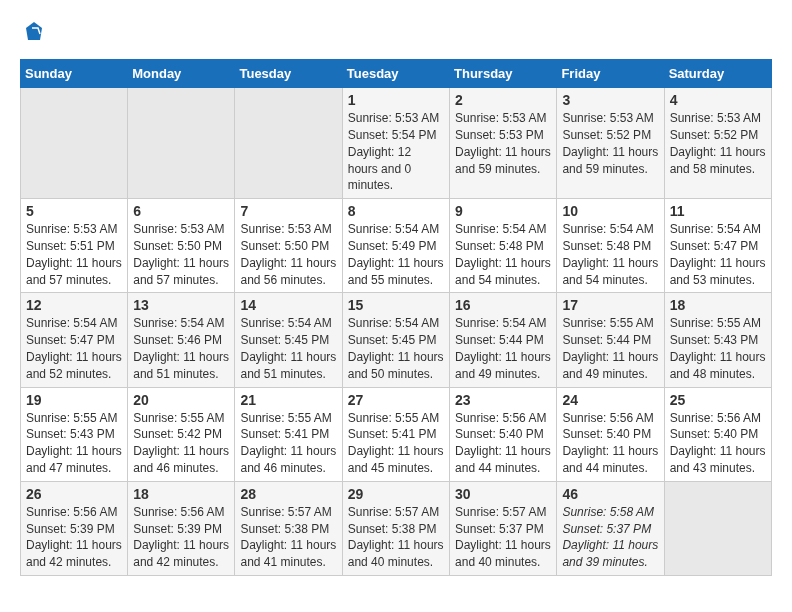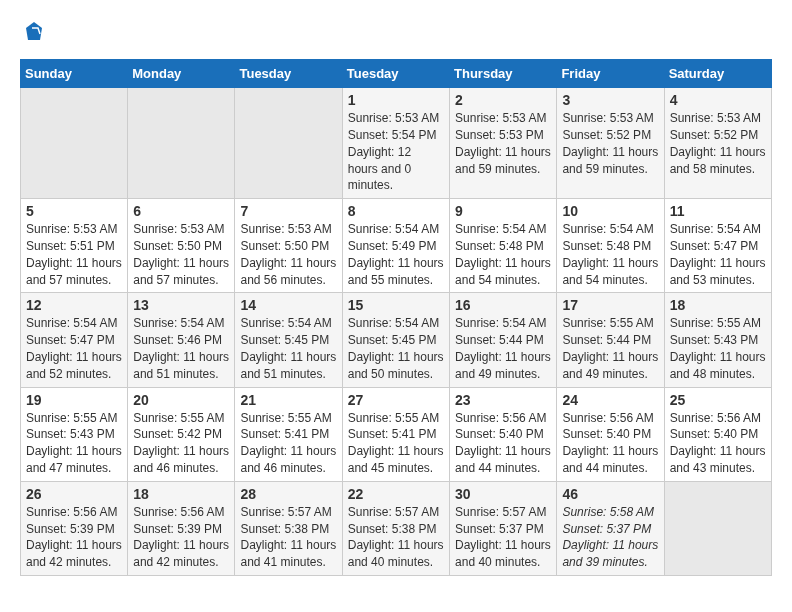--- a/index.html
+++ b/index.html
@@ -298,21 +298,21 @@
 Sunset: 5:39 PM
 Daylight: 11 hours and 42 minutes.</div>
         </td>
         <td>
           <span class="day-number">28</span>
           <div class="day-info" style="white-space: pre-line;">Sunrise: 5:57 AM
 Sunset: 5:38 PM
 Daylight: 11 hours and 41 minutes.</div>
         </td>
         <td>
-          <span class="day-number">22</span>
+          <span class="day-number">29</span>
           <div class="day-info" style="white-space: pre-line;">Sunrise: 5:57 AM
 Sunset: 5:38 PM
 Daylight: 11 hours and 40 minutes.</div>
         </td>
         <td>
           <span class="day-number">30</span>
           <div class="day-info" style="white-space: pre-line;">Sunrise: 5:57 AM
 Sunset: 5:37 PM
 Daylight: 11 hours and 40 minutes.</div>
         </td>

